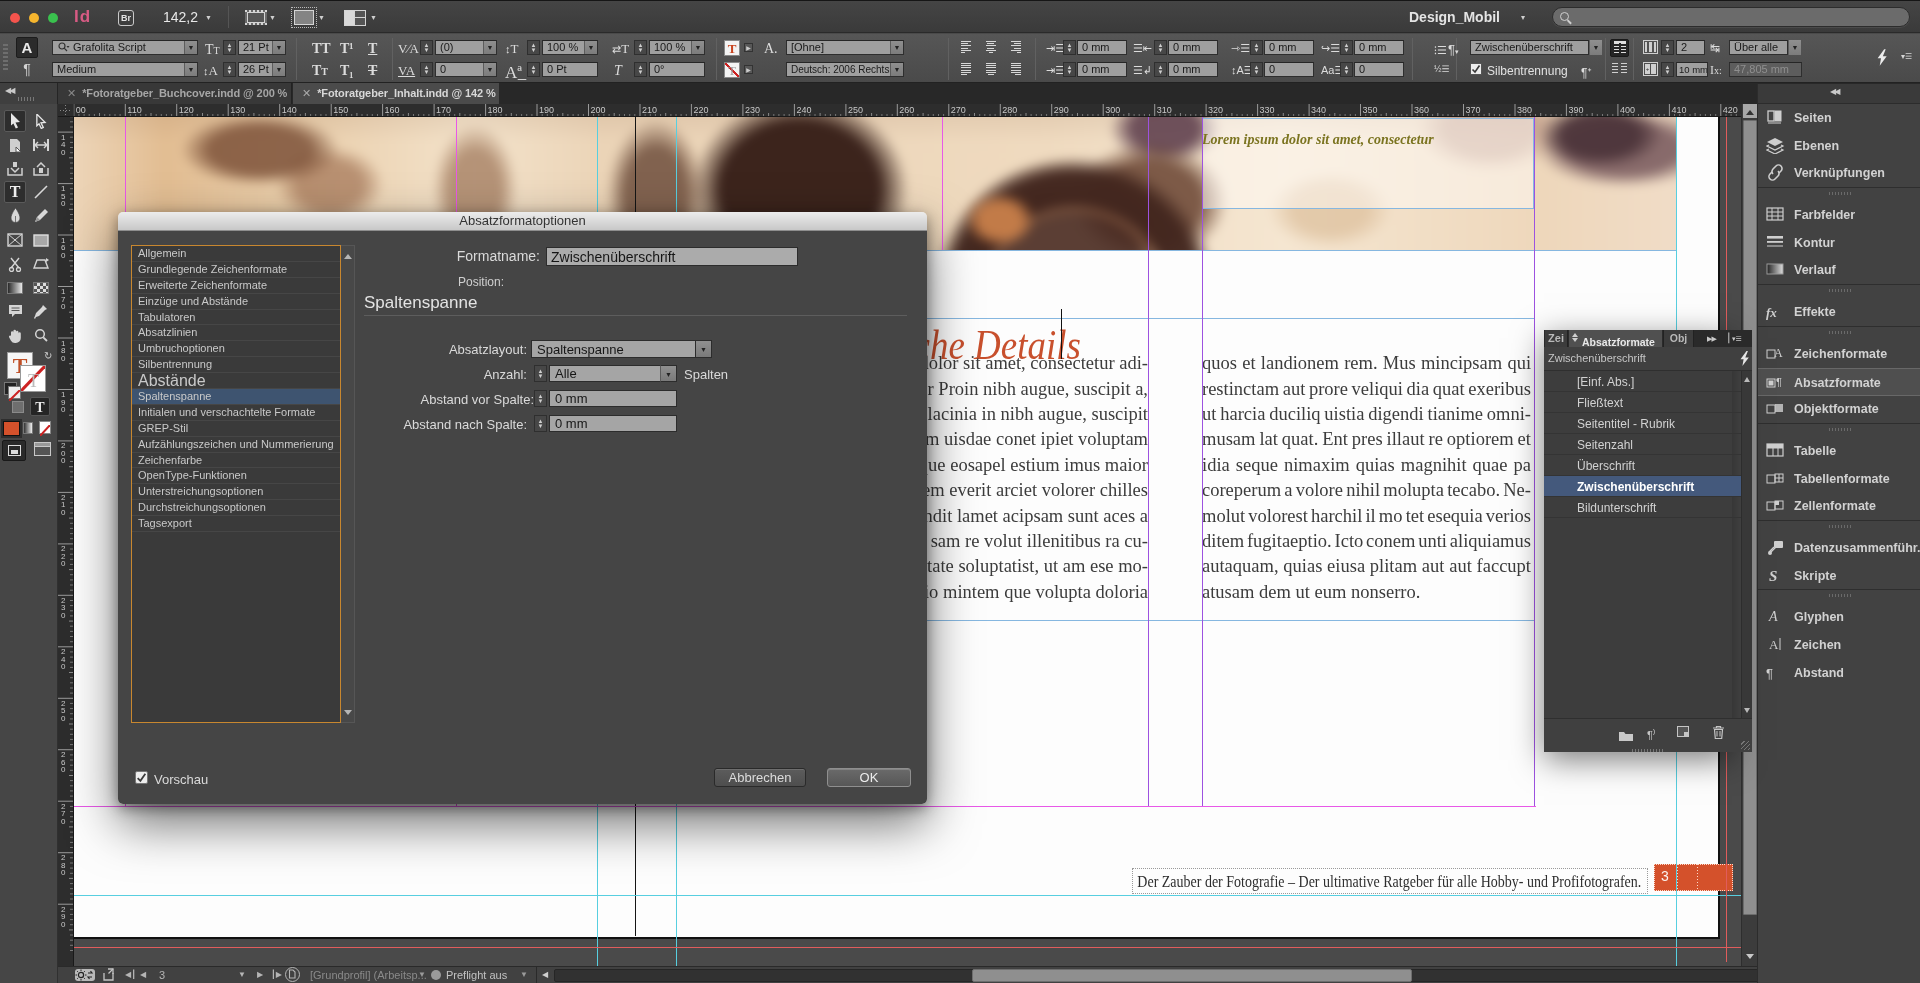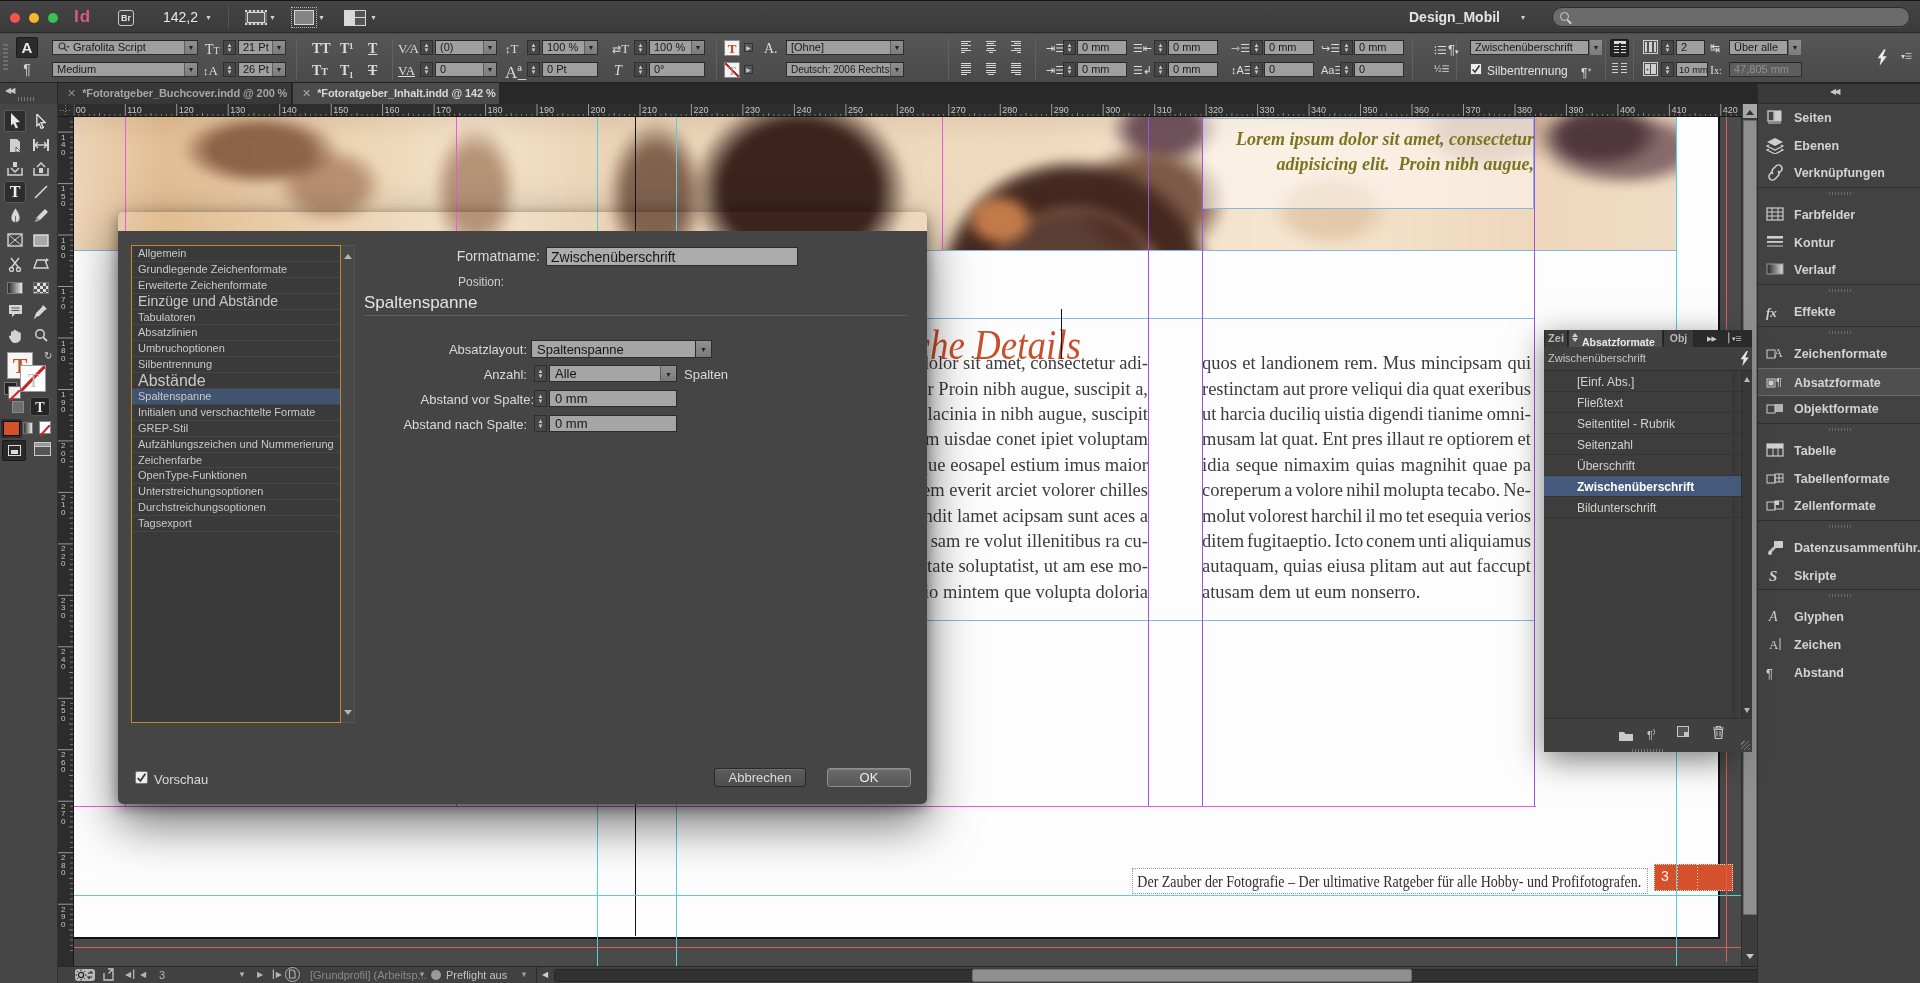--- a/index.html
+++ b/index.html
@@ -891,23 +891,22 @@
 radial-gradient(ellipse 72px 46px at 1121px 42px, rgba(88,56,72,.85) 0 45%, rgba(88,56,72,0) 78%),
 radial-gradient(ellipse 80px 50px at 1286px 123px, rgba(216,184,146,.6) 0 45%, rgba(216,184,146,0) 78%),
 radial-gradient(ellipse 78px 42px at 1556px 48px, rgba(76,52,58,.95) 0 48%, rgba(76,52,58,0) 80%),
 radial-gradient(ellipse 110px 48px at 1580px 62px, rgba(110,78,84,.8) 0 50%, rgba(110,78,84,0) 80%),
 radial-gradient(ellipse 95px 55px at 1446px 42px, rgba(160,112,100,.45) 0 45%, rgba(160,112,100,0) 78%),
 linear-gradient(180deg, rgba(130,90,66,.22) 0, rgba(130,90,66,0) 55px),
 linear-gradient(90deg,#f0ddc5 0,#e2bd92 120px,#e9cda9 240px,#f3e2ca 430px,#ebd4b7 560px,#efdabf 1000px,#f5e6d1 1240px,#eed7bb 1500px,#f1decb 1680px);
 filter:blur(5px);"></div>
 </div>
     <div class="abs" style="left:1128px;top:1px;width:332px;height:91px;background:rgba(255,252,248,.52);border:1px solid #86b7e0;"></div>
-    <div class="abs" style="left:1128px;top:9.5px;width:332px;text-align:right;font-family:'Liberation Serif',serif;font-style:italic;font-weight:700;color:#7b7420;font-size:18px;line-height:25.7px;">
+    <div class="abs" style="left:1128px;top:9.5px;width:332px;text-align:left;font-family:'Liberation Serif',serif;font-style:italic;font-weight:700;color:#7b7420;font-size:14px;line-height:25.7px;">
       <div>Lorem ipsum dolor sit amet, consectetur</div>
-      <div>adipisicing elit.&nbsp; Proin nibh augue,</div>
     </div>
     <div class="abs" style="left:0;top:133px;width:1602px;height:1px;background:#86b7e0;"></div>
     <div class="abs" style="left:602px;top:201px;width:858px;height:1px;background:#86b7e0;"></div>
     <div class="abs" style="left:602px;top:503px;width:858px;height:1px;background:#86b7e0;"></div>
     <div class="abs" style="left:728px;top:207px;font-family:'Liberation Serif',serif;font-style:italic;color:#c8502d;font-size:42px;line-height:42px;white-space:nowrap;transform:scaleX(.88);transform-origin:0 50%;">Technische Details</div>
     <div class="abs" style="left:987px;top:192px;width:1px;height:50px;background:#111;"></div>
     <div class="abs" style="right:593px;top:236.1px;font-family:'Liberation Serif',serif;font-size:18.5px;color:#3c3c3c;white-space:nowrap;">perum dolor sit amet, consectetur adi-</div>
     <div class="abs" style="right:593px;top:261.5px;font-family:'Liberation Serif',serif;font-size:18.5px;color:#3c3c3c;white-space:nowrap;">tempor Proin nibh augue, suscipit a,</div>
     <div class="abs" style="right:593px;top:286.9px;font-family:'Liberation Serif',serif;font-size:18.5px;color:#3c3c3c;white-space:nowrap;">quiat et lacinia in nibh augue, suscipit</div>
     <div class="abs" style="right:593px;top:312.3px;font-family:'Liberation Serif',serif;font-size:18.5px;color:#3c3c3c;white-space:nowrap;">voluptam uisdae conet ipiet voluptam</div>
@@ -1335,26 +1334,27 @@
       <div class="abs" style="left:168px;top:6px;"><svg width="13" height="15" viewBox="0 0 13 15">
           <path d="M1 3 h11 M4.5 3 v-1.5 h4 V3" fill="none" stroke="#c5c5c5" stroke-width="1.2"></path>
           <path d="M2.5 4.5 l.8 9 h6.4 l.8 -9 z" fill="none" stroke="#c5c5c5" stroke-width="1.2"></path>
           <path d="M5 6 v5.5 M8 6 v5.5" stroke="#c5c5c5" stroke-width="1"></path>
         </svg></div>
       <div class="abs" style="right:2px;bottom:2px;width:9px;height:9px;background:repeating-linear-gradient(135deg,transparent 0 2px,#777 2px 3px);"></div>
       <div class="abs" style="left:88px;bottom:0px;width:32px;height:3px;background:repeating-linear-gradient(90deg,#777 0 1px,transparent 1px 3px);"></div>
     </div>
   </div>
 <div class="abs" style="left:118px;top:212px;width:809px;height:592px;border-radius:5px;box-shadow:0 20px 50px rgba(0,0,0,.55),0 4px 14px rgba(0,0,0,.4);">
+    <div class="abs" style="left:0;top:0;width:809px;height:19px;background:linear-gradient(#ececec,#c8c8c8);border-radius:5px 5px 0 0;border-bottom:1px solid #8e8e8e;text-align:center;color:#333;font-size:13px;line-height:18px;">Absatzformatoptionen</div>
     <div class="abs" style="left:0;top:19px;width:809px;height:573px;background:#454545;border-radius:0 0 5px 5px;">
       <div class="abs" style="left:13px;top:14px;width:210px;height:478px;background:#3a3a3a;border:1px solid #c8872f;">
         <div style="height:15.9px;border-bottom:1px solid #464646;color:#c9c9c9;font-size:11px;line-height:15px;padding-left:6px;white-space:nowrap;overflow:hidden;">Allgemein</div>
         <div style="height:15.9px;border-bottom:1px solid #464646;color:#c9c9c9;font-size:11px;line-height:15px;padding-left:6px;white-space:nowrap;overflow:hidden;">Grundlegende Zeichenformate</div>
         <div style="height:15.9px;border-bottom:1px solid #464646;color:#c9c9c9;font-size:11px;line-height:15px;padding-left:6px;white-space:nowrap;overflow:hidden;">Erweiterte Zeichenformate</div>
-        <div style="height:15.9px;border-bottom:1px solid #464646;color:#c9c9c9;font-size:14px;line-height:15px;padding-left:6px;white-space:nowrap;overflow:hidden;">Einzüge und Abstände</div>
+        <div style="height:15.9px;border-bottom:1px solid #464646;color:#c9c9c9;font-size:11px;line-height:15px;padding-left:6px;white-space:nowrap;overflow:hidden;">Einzüge und Abstände</div>
         <div style="height:15.9px;border-bottom:1px solid #464646;color:#c9c9c9;font-size:11px;line-height:15px;padding-left:6px;white-space:nowrap;overflow:hidden;">Tabulatoren</div>
         <div style="height:15.9px;border-bottom:1px solid #464646;color:#c9c9c9;font-size:11px;line-height:15px;padding-left:6px;white-space:nowrap;overflow:hidden;">Absatzlinien</div>
         <div style="height:15.9px;border-bottom:1px solid #464646;color:#c9c9c9;font-size:11px;line-height:15px;padding-left:6px;white-space:nowrap;overflow:hidden;">Umbruchoptionen</div>
         <div style="height:15.9px;border-bottom:1px solid #464646;color:#c9c9c9;font-size:11px;line-height:15px;padding-left:6px;white-space:nowrap;overflow:hidden;">Silbentrennung</div>
         <div style="height:15.9px;border-bottom:1px solid #464646;color:#c9c9c9;font-size:16px;line-height:15px;padding-left:6px;white-space:nowrap;overflow:hidden;">Abstände</div>
         <div style="height:15.9px;background:#3e5470;border-bottom:1px solid #464646;color:#c9c9c9;font-size:11px;line-height:15px;padding-left:6px;white-space:nowrap;overflow:hidden;">Spaltenspanne</div>
         <div style="height:15.9px;border-bottom:1px solid #464646;color:#c9c9c9;font-size:11px;line-height:15px;padding-left:6px;white-space:nowrap;overflow:hidden;">Initialen und verschachtelte Formate</div>
         <div style="height:15.9px;border-bottom:1px solid #464646;color:#c9c9c9;font-size:11px;line-height:15px;padding-left:6px;white-space:nowrap;overflow:hidden;">GREP-Stil</div>
         <div style="height:15.9px;border-bottom:1px solid #464646;color:#c9c9c9;font-size:11px;line-height:15px;padding-left:6px;white-space:nowrap;overflow:hidden;">Aufzählungszeichen und Nummerierung</div>
         <div style="height:15.9px;border-bottom:1px solid #464646;color:#c9c9c9;font-size:11px;line-height:15px;padding-left:6px;white-space:nowrap;overflow:hidden;">Zeichenfarbe</div>

